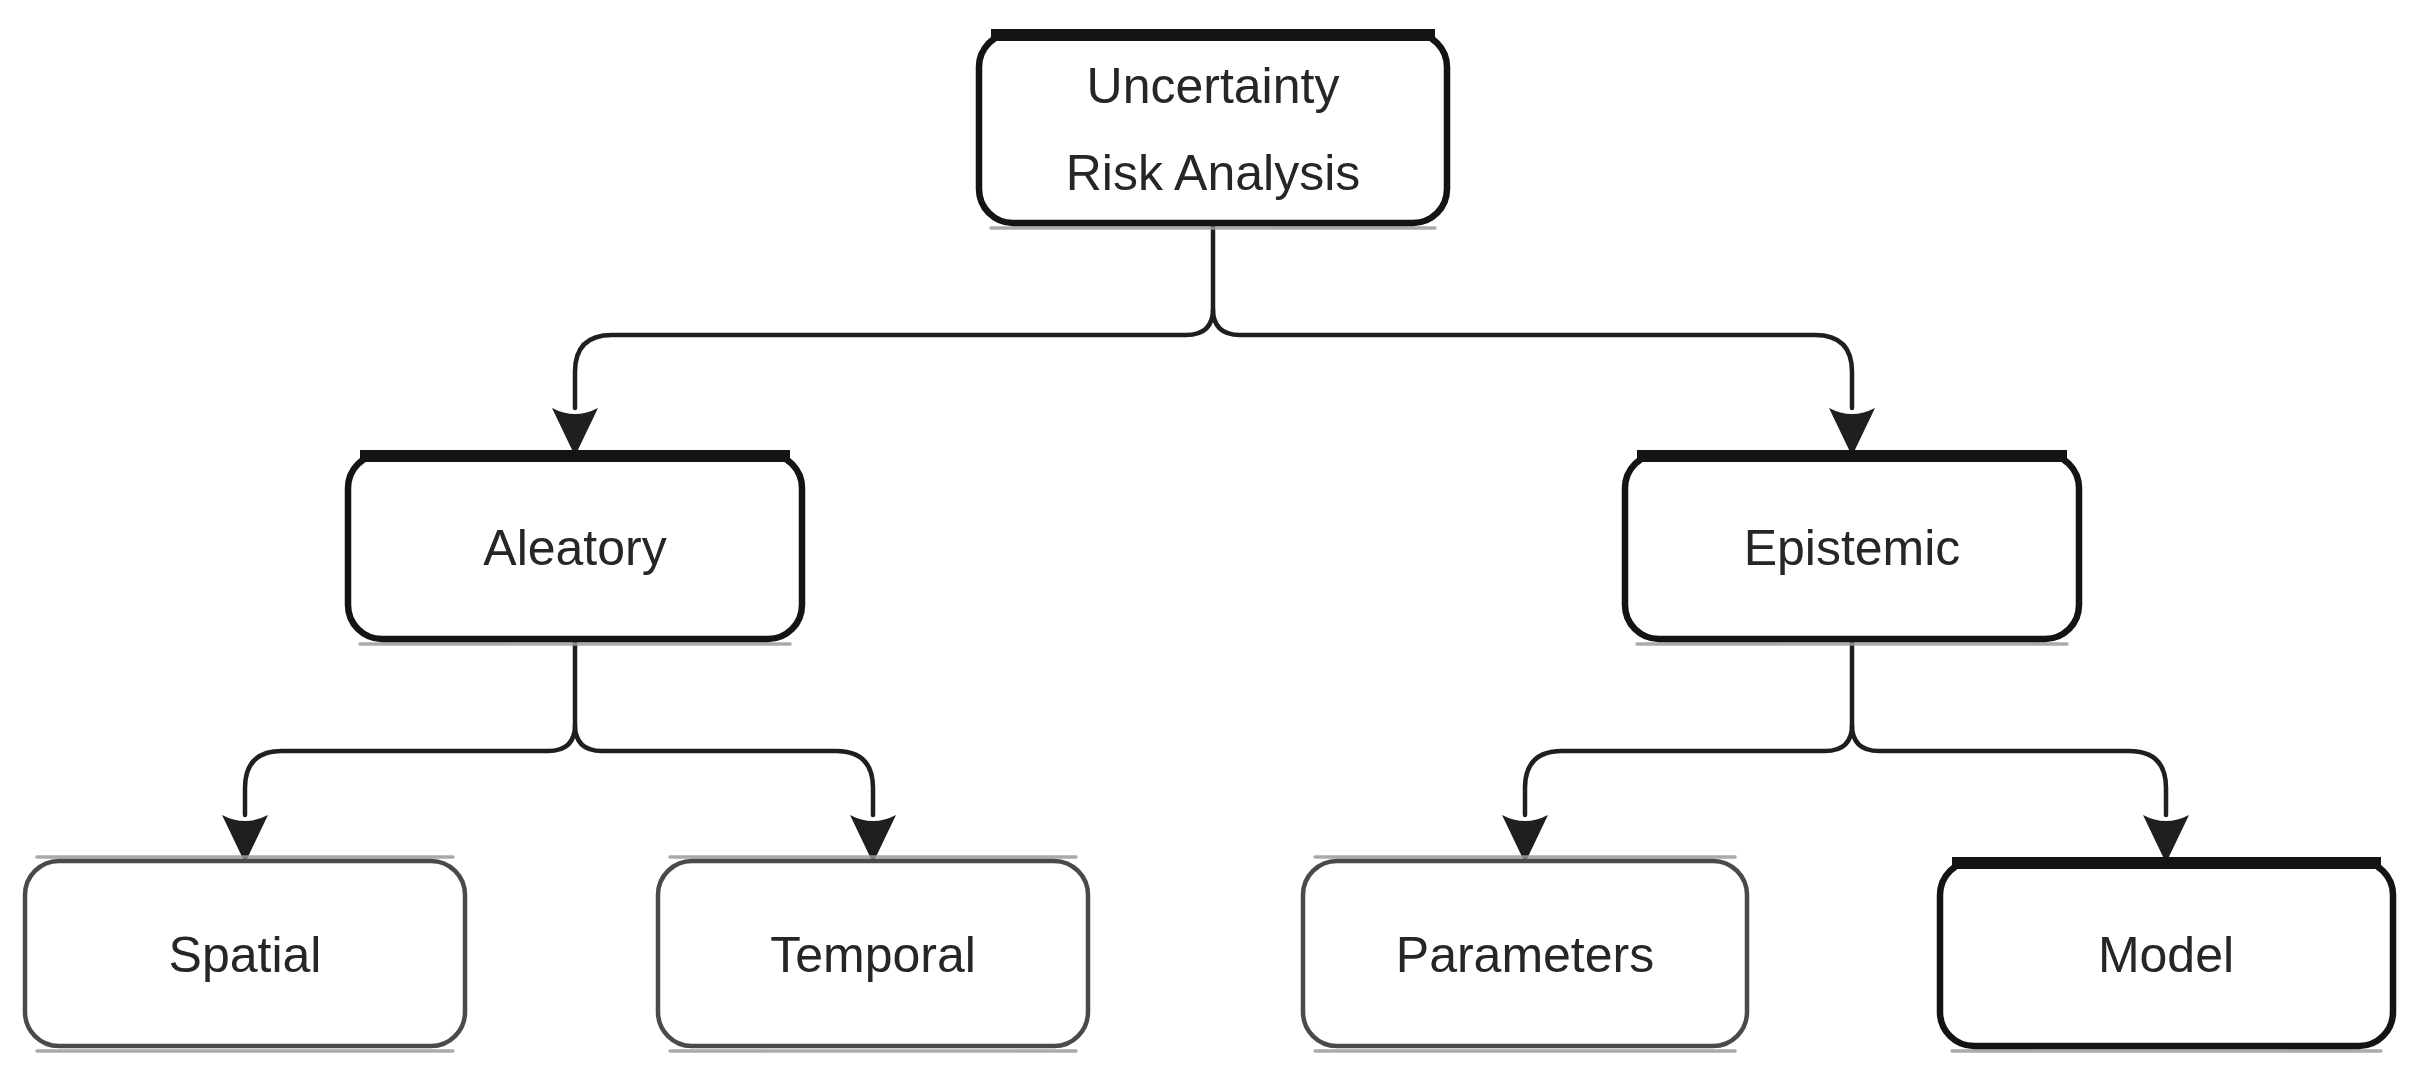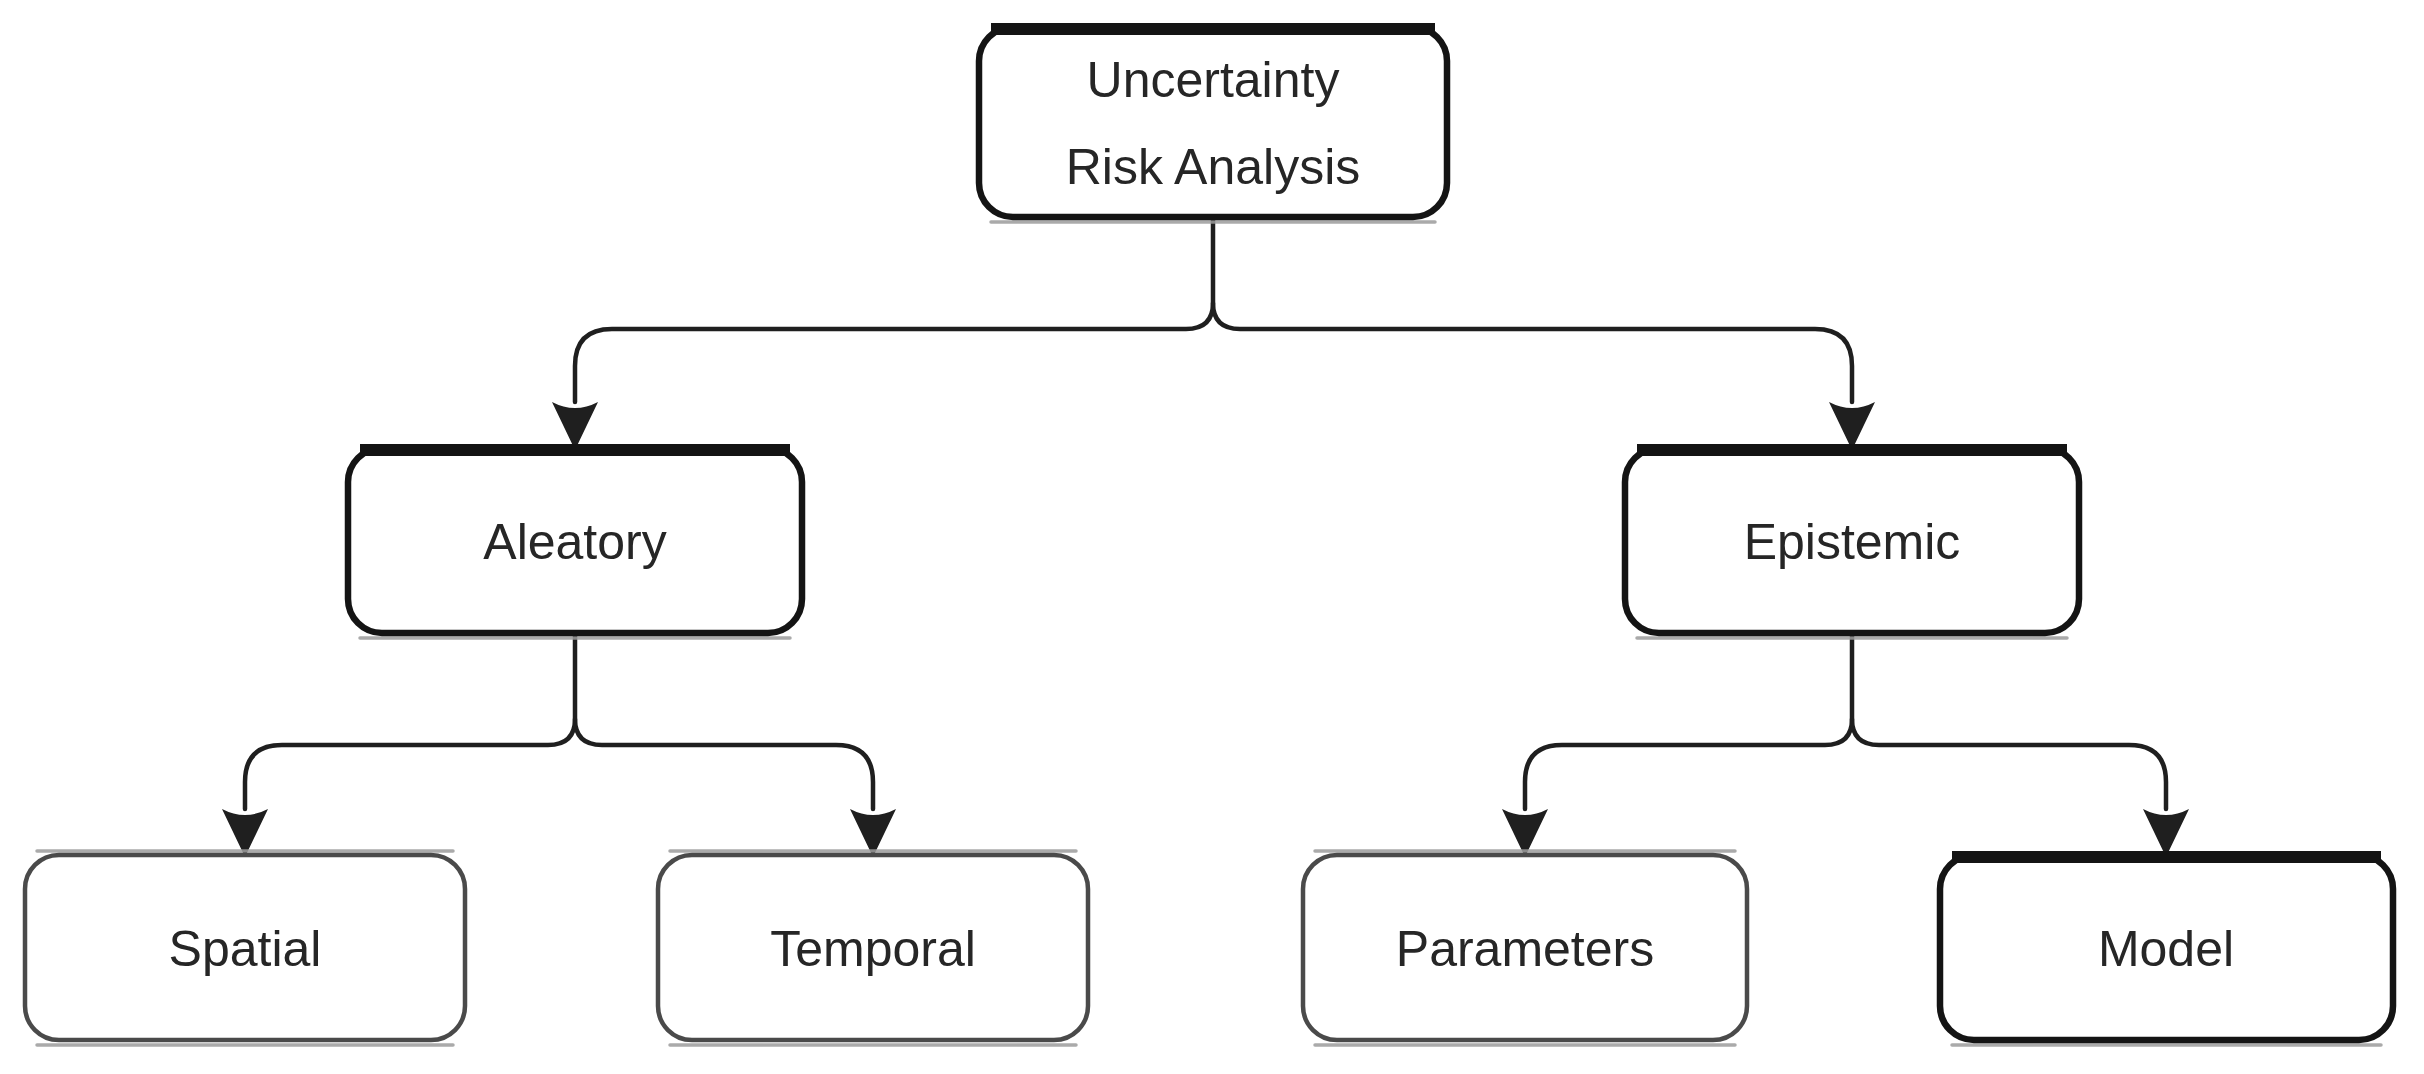--- a/index.html
+++ b/index.html
@@ -4,21 +4,21 @@
 <style>
   :root{
     --background:#ffffff;
     --connector:#1f1f1f;
     --border_bold:#141414;
     --border_normal:#4a4a4a;
     --text:#262626;
     --shadow:#9c9c9c;
   }
   html,body{margin:0;padding:0;background:var(--background);}
-  .canvas{position:relative;width:2424px;height:1068px;background:var(--background);overflow:hidden;}
+  .canvas{position:relative;width:2424px;height:1068px;background:var(--background);overflow:hidden;margin-top:6px;}
   svg{display:block;}
   .connector{fill:none;stroke:var(--connector);stroke-width:4.5;stroke-linecap:round;stroke-linejoin:round;}
   .arrowhead{fill:var(--connector);stroke:none;}
   .box{fill:#ffffff;stroke:var(--border_normal);stroke-width:4.5;}
   .box.bold{stroke:var(--border_bold);stroke-width:6.5;}
   .topband{stroke:var(--border_bold);stroke-width:12;stroke-linecap:butt;}
   .shadowline{stroke:var(--shadow);stroke-width:3.5;stroke-linecap:round;opacity:0.85;}
   .nodelabel{font-family:"Liberation Sans",sans-serif;font-size:50px;fill:var(--text);text-anchor:middle;}
 </style>
 </head>

